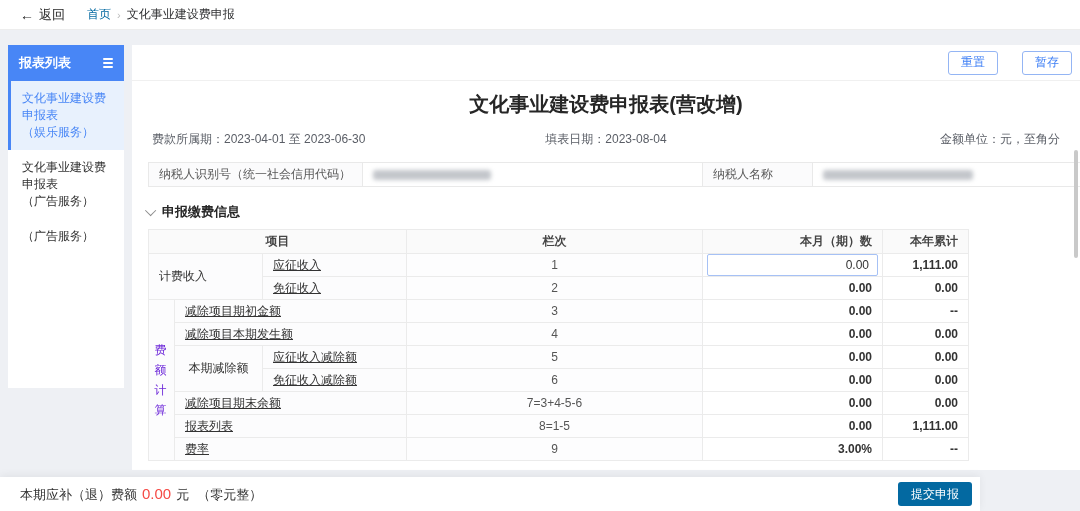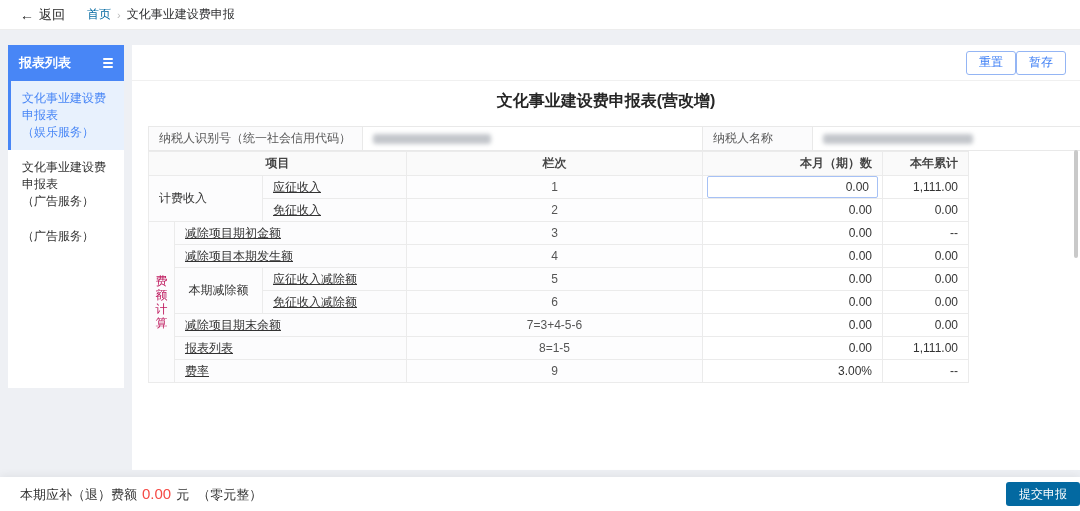--- a/index.html
+++ b/index.html
@@ -22,60 +22,60 @@
   .side-head { height:36px; background:#4886f6; color:#fff; display:flex; align-items:center;
     justify-content:space-between; padding:0 11px; font-size:13px; font-weight:bold; }
   .fold-icon { display:flex; flex-direction:column; gap:2px; cursor:pointer; }
   .fold-icon i { display:block; width:10px; height:2px; background:#fff; border-radius:1px; }
   .side-item { padding:9px 8px 9px 11px; line-height:17px; font-size:12px; color:#333; cursor:pointer;
     border-left:3px solid transparent; }
   .side-item.active { background:#e8f1fd; border-left:3px solid #4886f6; color:#4886f6; }
   
   .main { position:absolute; top:45px; left:132px; width:948px; height:425px; background:#fff; overflow:hidden; }
   .toolbar { height:36px; border-bottom:1px solid #f0f0f0; display:flex; align-items:center;
-    justify-content:flex-end; gap:0; padding-right:14px; }
+    justify-content:flex-end; gap:24px; padding-right:8px; }
   .btn-line { min-width:46px; height:24px; padding:0 12px; background:#fff; border:1px solid #94b5f4;
     border-radius:3px; color:#4080f5; font-size:12px; cursor:pointer; font-family:inherit; }
-  .form-title { text-align:center; font-size:16px; font-weight:bold; color:#262626; margin-top:10px; }
+  .form-title { text-align:center; font-size:20px; font-weight:bold; color:#262626; margin-top:10px; }
   .meta { display:flex; justify-content:space-between; padding:0 20px; margin-top:13px; color:#5a5e66; font-size:12px; }
   .meta .m-mid { position:absolute; left:50%; transform:translateX(-50%); }
   
   .info-table { width:986px; margin:14px 16px 0 16px; border-collapse:collapse; table-layout:fixed; }
   .info-table td { border:1px solid #e9e9e9; height:24px; padding:0 10px; font-size:12px; color:#333; }
   .info-table td.lab { background:#fbfbfc; color:#595959; }
   .redact { height:10px; border-radius:3px; background:#c3c6cb; filter:blur(2px); }
   .r-id { width:118px; } .r-name { width:150px; }
   .item-cell { position:relative; }
   .item-suffix { position:absolute; right:8px; top:50%; transform:translateY(-50%); color:#9a9a9a; font-size:11px; }
   
   .section { display:flex; align-items:center; gap:6px; margin:16px 16px 8px 16px;
     font-size:13px; font-weight:bold; color:#262626; cursor:pointer; }
   .chev { display:inline-block; width:8px; height:8px; border-left:1.5px solid #8c8c8c;
     border-bottom:1.5px solid #8c8c8c; transform:rotate(-45deg) translateY(-2px); }
   
   .main-table { width:821px; margin:0 16px; border-collapse:collapse; table-layout:fixed; }
   .main-table th, .main-table td { border:1px solid #ebebeb; font-size:12px; color:#333; height:23px; padding:0 10px; }
   .main-table th { background:#fafafa; font-weight:bold; color:#444; height:24px; }
-  .c { text-align:center; } .r { text-align:right; } .l { text-align:left; }
+  .c { text-align:center; } .r { text-align:right;font-weight:bold; } .l { text-align:left; }
   td.lbl { background:#fcfcfd; text-align:left;text-decoration:underline; }
   td.grp { background:#fcfcfd; }
   td.no { background:#fdfdfe; text-align:center; color:#555; }
-  td.vert { background:#fcfcfd; padding:0; text-align:center; width:26px;
-    line-height:14px; color:#be185d; }
+  td.vert { background:#fcfcfd; padding:0; text-align:left; width:26px;
+    line-height:20px; color:#6d28d9; }
   td.vert div { width:14px; margin:0 auto; word-break:break-all; }
   .cell-input { display:block; width:calc(100% - 4px); height:22px; margin:0 auto; border:1px solid #a6c1f5;
     border-radius:2px; text-align:right; font-size:12px; color:#333; padding:0 8px; outline:none;
     font-family:inherit; background:#fff; }
   td.val-wrap { padding:0 2px; }
   .scroll-thumb { position:absolute; right:2px; top:105px; width:4px; height:108px;
     background:#c9c9c9; border-radius:2px; }
   
-  .bottombar { position:absolute; left:0; top:477px; width:1080px; height:34px; background:#fff;
+  .bottombar { position:absolute; left:0; top:477px; width:980px; height:34px; background:#fff;
     box-shadow:0 -2px 8px rgba(0,0,0,0.06); display:flex; align-items:center;
-    justify-content:space-between; padding:0 0 0 20px; }
+    justify-content:space-between; padding:0 8px 0 20px; }
   .sum-line { display:flex; align-items:baseline; font-size:13px; color:#333; }
   .sum-amount { color:#f54a45; font-size:15px; margin:0 5px; }
   .sum-unit { margin-right:8px; }
   .btn-primary { height:24px; padding:0 13px; background:#0369a1; border:none; border-radius:3px;
     color:#fff; font-size:12px; cursor:pointer; font-family:inherit; }
 </style>
 </head>
 <body>
 
 <div class="topnav">
@@ -113,20 +113,25 @@
 </div>
 
 <div class="main">
   <div class="toolbar">
     <button class="btn-line">重置</button>
     <button class="btn-line">暂存</button>
   </div>
 
   <div class="form-title">文化事业建设费申报表(营改增)</div>
 
+  <div class="meta">
+    <span>费款所属期：2023-04-01 至 2023-06-30</span>
+    <span class="m-mid">填表日期：2023-08-04</span>
+    <span>金额单位：元，至角分</span>
+  </div>
 
   <table class="info-table">
     <colgroup>
         <col style="width:214px">
         <col style="width:340px">
         <col style="width:110px">
         <col>
       </colgroup>
     <tbody>
         <tr>
@@ -135,20 +140,24 @@
             <div class="redact r-id"></div>
           </td>
       <td class="lab">纳税人名称</td>
       <td>
             <div class="redact r-name"></div>
           </td>
     </tr>
   </tbody>
     </table>
 
+  <div class="section">
+    <span class="chev"></span>
+    <span>申报缴费信息</span>
+  </div>
 
   <table class="main-table">
     <colgroup>
       <col style="width:26px">
         <col style="width:88px">
         <col style="width:144px">
       <col style="width:296px">
         <col style="width:180px">
         <col>
     </colgroup>

